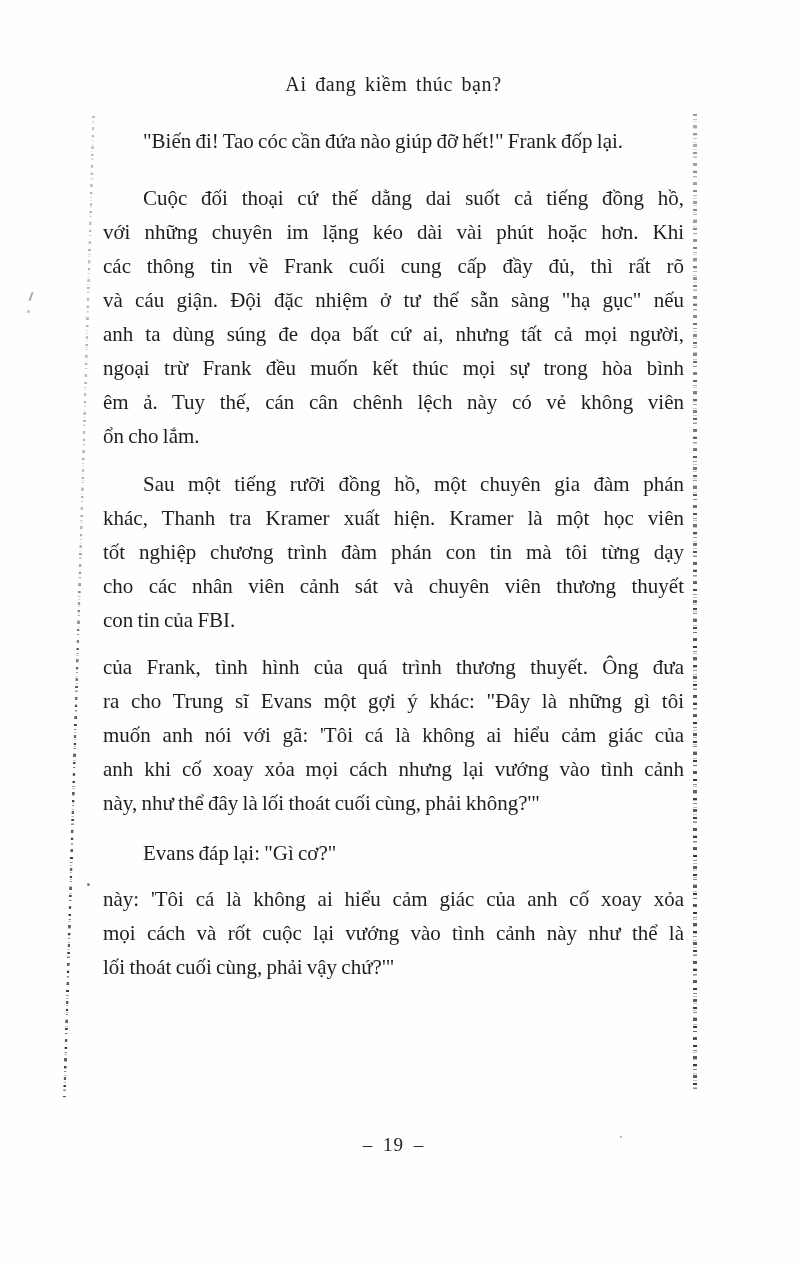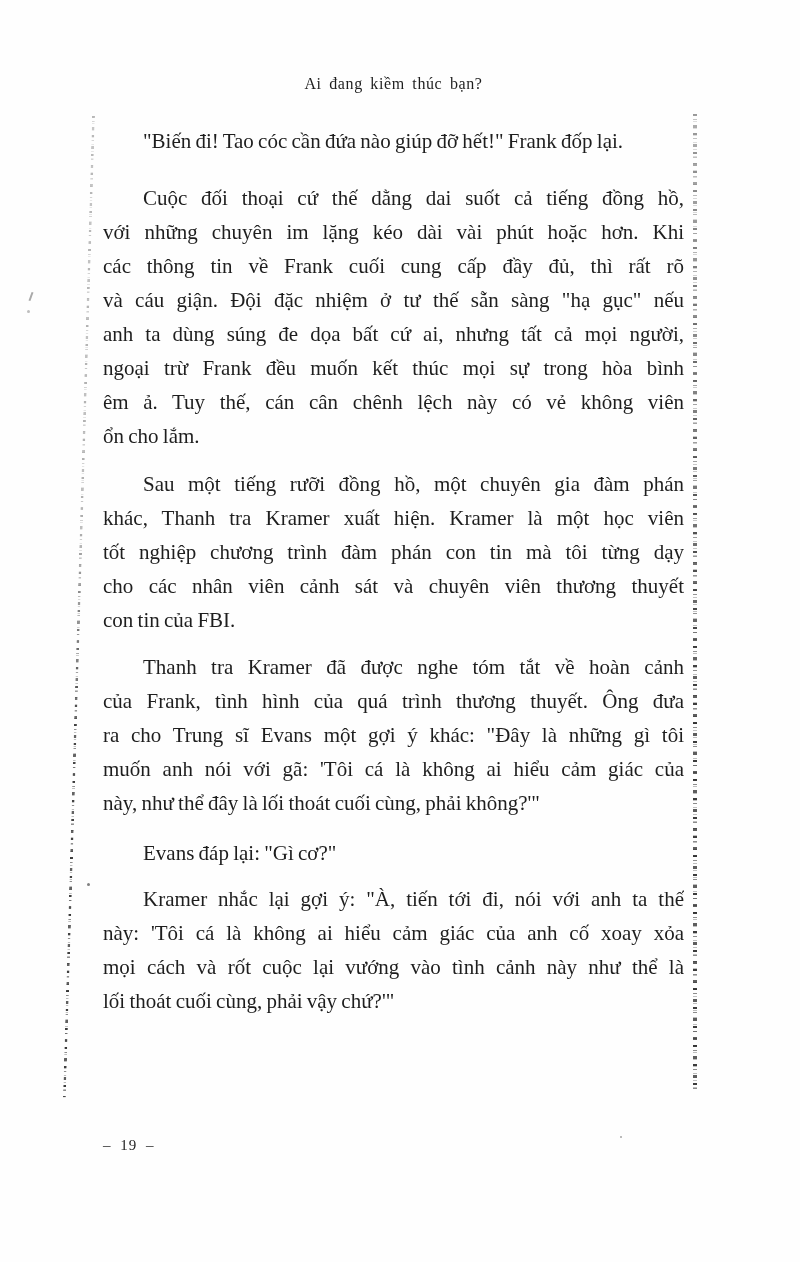--- a/index.html
+++ b/index.html
@@ -16,21 +16,21 @@
     overflow: hidden;
     font-family: "Liberation Serif", "DejaVu Serif", serif;
     color: var(--text-color);
   }
   .running-head {
     position: absolute;
     top: 70px;
     left: 103px;
     width: 581px;
     text-align: center;
-    font-size: 16px;
+    font-size: 20px;
     line-height: 28px;
     letter-spacing: 0.6px;
     word-spacing: 3px;
   }
   .textblock {
     position: absolute;
     top: 124px;
     left: 103px;
     width: 581px;
   }
@@ -53,22 +53,22 @@
   .line.lastline {
     text-align: left;
     text-align-last: left;
     word-spacing: -1px;
   }
   .page-number {
     position: absolute;
     top: 1132px;
     left: 103px;
     width: 581px;
-    text-align: left;
-    font-size: 15px;
+    text-align: center;
+    font-size: 19px;
     line-height: 26px;
     letter-spacing: 1px;
     word-spacing: 4px;
   }
   
   .band {
     position: absolute;
     background-image:
       repeating-linear-gradient(to bottom,
         rgba(25,25,25,0.85) 0px, rgba(25,25,25,0.85) 2px,
@@ -130,31 +130,30 @@
         <div class="line lastline">ổn cho lắm.</div>
       </div>
       <div class="para">
         <div class="line firstline">Sau một tiếng rưỡi đồng hồ, một chuyên gia đàm phán</div>
         <div class="line">khác, Thanh tra Kramer xuất hiện. Kramer là một học viên</div>
         <div class="line">tốt nghiệp chương trình đàm phán con tin mà tôi từng dạy</div>
         <div class="line">cho các nhân viên cảnh sát và chuyên viên thương thuyết</div>
         <div class="line lastline">con tin của FBI.</div>
       </div>
       <div class="para">
-        <div class="line firstline">Thanh tra Kramer đã được nghe tóm tắt về hoàn cảnh</div>
         <div class="line">của Frank, tình hình của quá trình thương thuyết. Ông đưa</div>
         <div class="line">ra cho Trung sĩ Evans một gợi ý khác: "Đây là những gì tôi</div>
         <div class="line">muốn anh nói với gã: 'Tôi cá là không ai hiểu cảm giác của</div>
+        <div class="line">anh khi cố xoay xỏa mọi cách nhưng lại vướng vào tình cảnh</div>
         <div class="line lastline">này, như thể đây là lối thoát cuối cùng, phải không?'"</div>
       </div>
       <div class="para">
         <div class="line firstline lastline">Evans đáp lại: "Gì cơ?"</div>
       </div>
       <div class="para">
-        <div class="line firstline">Kramer nhắc lại gợi ý: "À, tiến tới đi, nói với anh ta thế</div>
         <div class="line">này: 'Tôi cá là không ai hiểu cảm giác của anh cố xoay xỏa</div>
         <div class="line">mọi cách và rốt cuộc lại vướng vào tình cảnh này như thể là</div>
         <div class="line lastline">lối thoát cuối cùng, phải vậy chứ?'"</div>
       </div>
     </div>
 
   <div class="page-number">– 19 –</div>
 
   <div class="band band-left"></div>
   <div class="band band-right"></div>

